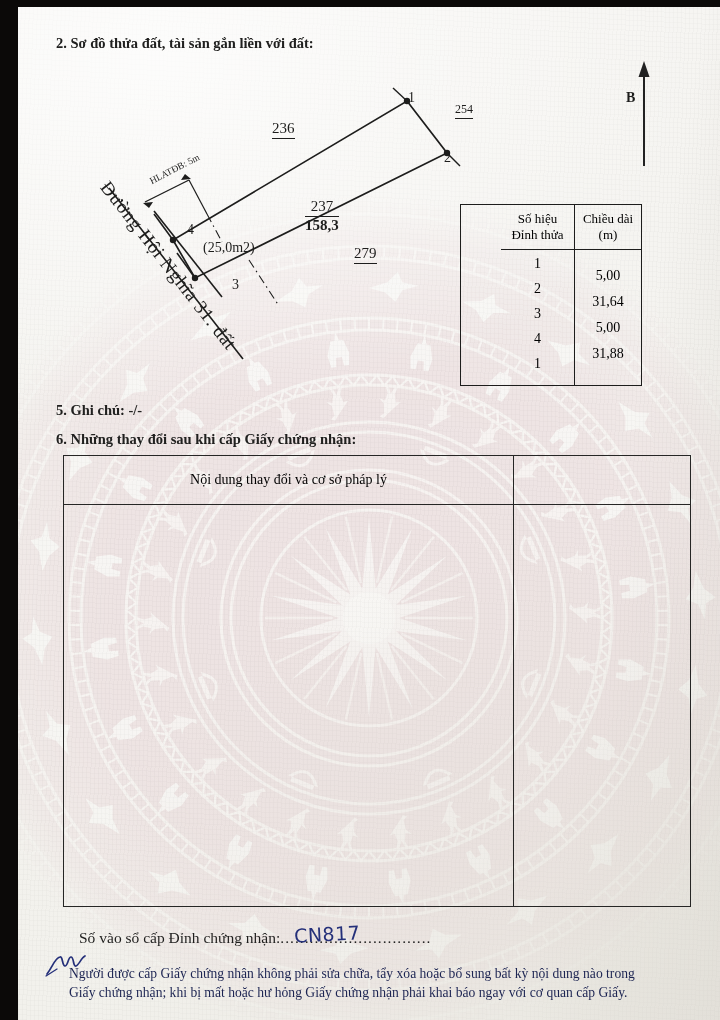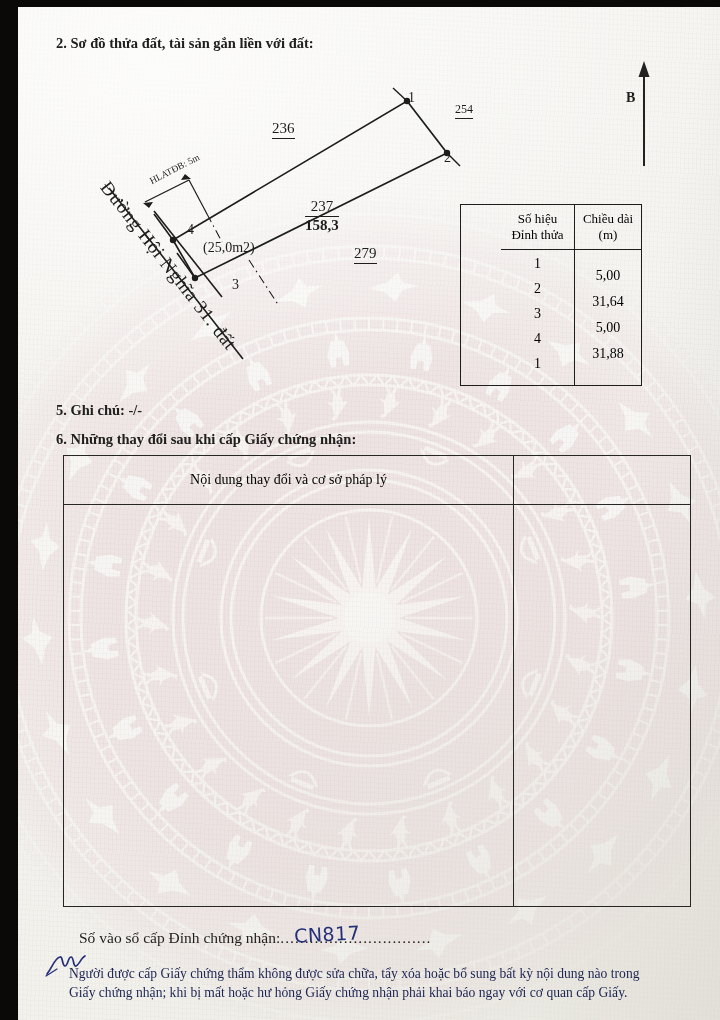--- a/index.html
+++ b/index.html
@@ -1060,21 +1060,21 @@
       <span>Số vào sổ cấp Đỉnh chứng nhận:</span><span class="dots">...............................</span>
     </div>
     <div id="cn">CN817</div>
 
     <svg id="sig" viewBox="0 0 46 30">
       <path d="M2,22 C8,14 10,6 15,5 C18,4 17,14 20,14 C23,14 23,5 26,5 C29,5 28,15 31,14 C34,13 36,6 40,4" fill="none" stroke="#25307a" stroke-width="1.7" stroke-linecap="round"></path>
       <path d="M1,24 L12,17" fill="none" stroke="#25307a" stroke-width="1.3" stroke-linecap="round"></path>
     </svg>
 
     <div id="notice">
-      <div>Người được cấp Giấy chứng thẩm không được sửa chữa, tẩy xóa hoặc bổ sung bất kỳ nội dung nào trong</div>
+      <div>Người được cấp Giấy chứng nhận không phải sửa chữa, tẩy xóa hoặc bổ sung bất kỳ nội dung nào trong</div>
       <div>Giấy chứng nhận; khi bị mất hoặc hư hỏng Giấy chứng nhận phải khai báo ngay với cơ quan cấp Giấy.</div>
     </div>
 
   </div>
 
   <div class="edge" style="left:0; top:0; width:18px; height:1020px;"></div>
   <div class="edge" style="left:0; top:0; width:720px; height:7px;"></div>
 
 </div>
 

